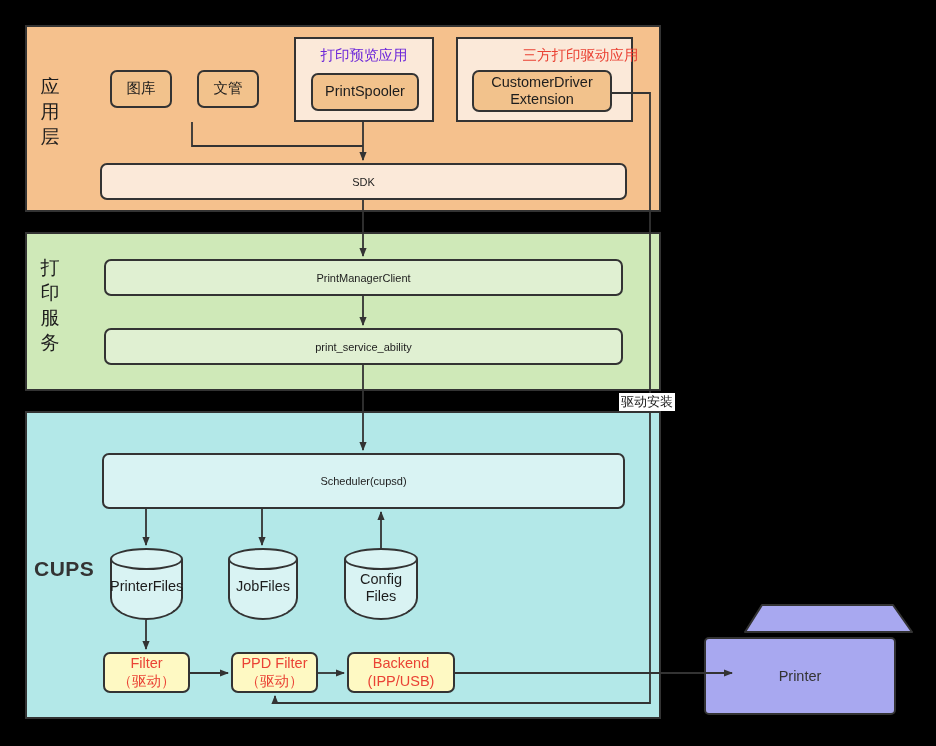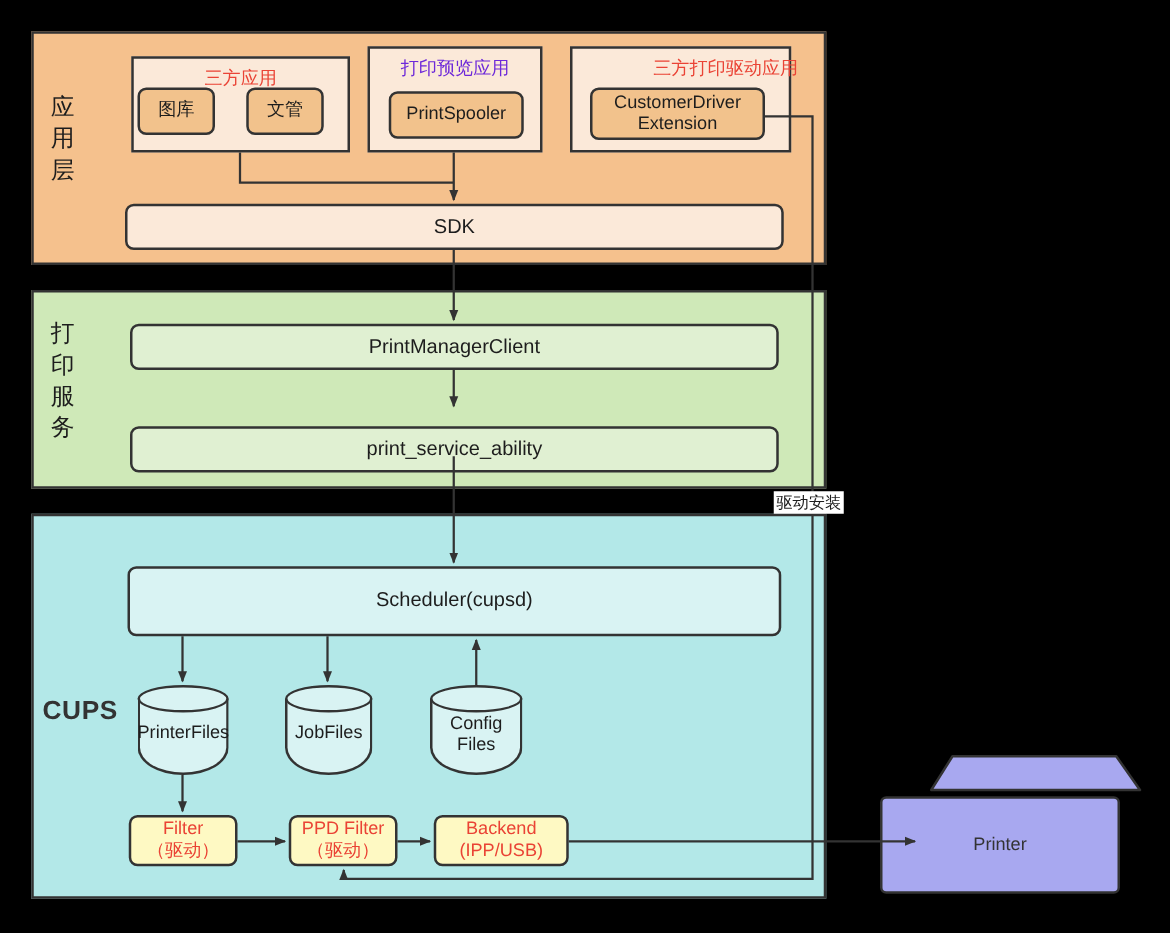--- a/index.html
+++ b/index.html
@@ -19,21 +19,21 @@
   .gbox{position:absolute;box-sizing:border-box;border:2px solid #333;background:#fbe9d9;}
   .gtitle{position:absolute;width:100%;text-align:center;font-size:14.5px;line-height:1;}
   .red{color:#ea4335;}
   .dark{color:#6d28d9;}
 
   .nodeo{position:absolute;box-sizing:border-box;border:2px solid #333;background:#f2c28c;
          border-radius:7px;display:flex;align-items:center;justify-content:center;
          font-size:14.5px;color:#1d1d1d;text-align:center;line-height:1.18;}
 
   .wide{position:absolute;box-sizing:border-box;border:2px solid #333;border-radius:7px;
-        display:flex;align-items:center;justify-content:center;font-size:16px;color:#1d1d1d;}
+        display:flex;align-items:center;justify-content:center;font-size:11px;color:#1d1d1d;}
   .wide.orange{background:#fbe9d9;}
   .wide.green{background:#e0f0d2;}
   .wide.cyan{background:#d9f3f3;}
 
   .cyl{position:absolute;}
   .cyl .cap{position:absolute;left:0;top:0;width:100%;height:22px;box-sizing:border-box;
             border:2px solid #333;border-radius:50%;background:#d9f3f3;z-index:3;}
   .cyl .body{position:absolute;left:0;top:11px;width:100%;box-sizing:border-box;
              border:2px solid #333;border-top:none;background:#d9f3f3;
              border-bottom-left-radius:50% 22px;border-bottom-right-radius:50% 22px;z-index:2;}
@@ -60,40 +60,37 @@
 <div id="stage">
 
   <div class="layer" id="app-layer"></div>
   <div class="layer" id="svc-layer"></div>
   <div class="layer" id="cups-layer"></div>
 
   <div class="vlabel" id="app-label">应<br>用<br>层</div>
   <div class="vlabel" id="svc-label">打<br>印<br>服<br>务</div>
   <div id="cups-label">CUPS</div>
 
-  <div class="gbox" id="g0" style="left:105px;top:45px;width:175px;height:77px;">
-    <div class="gtitle red" style="top:9px;">三方应用</div>
-  </div>
   <div class="nodeo" style="left:110px;top:70px;width:62px;height:38px;">图库</div>
   <div class="nodeo" style="left:197px;top:70px;width:62px;height:38px;">文管</div>
 
   <div class="gbox" id="g1" style="left:294px;top:37px;width:140px;height:85px;">
     <div class="gtitle dark" style="top:9px;">打印预览应用</div>
   </div>
   <div class="nodeo" style="left:311px;top:73px;width:108px;height:38px;">PrintSpooler</div>
 
   <div class="gbox" id="g2" style="left:456px;top:37px;width:177px;height:85px;">
     <div class="gtitle red" style="top:9px;padding-left:36px;">三方打印驱动应用</div>
   </div>
   <div class="nodeo" id="cde" style="left:472px;top:70px;width:140px;height:42px;">CustomerDriver<br>Extension</div>
 
   <div class="wide orange" style="left:100px;top:163px;width:527px;height:37px;">SDK</div>
 
   <div class="wide green" style="left:104px;top:259px;width:519px;height:37px;">PrintManagerClient</div>
-  <div class="wide green" style="left:104px;top:328px;width:519px;height:37px;margin-top:13px;">print_service_ability</div>
+  <div class="wide green" style="left:104px;top:328px;width:519px;height:37px;">print_service_ability</div>
 
   <div class="wide cyan" style="left:102px;top:453px;width:523px;height:56px;">Scheduler(cupsd)</div>
 
   <div class="cyl" style="left:110px;top:548px;width:73px;height:72px;">
     <div class="body" style="height:61px;"></div>
     <div class="cap"></div>
     <div class="txt" style="top:30px;">PrinterFiles</div>
   </div>
 
   <div class="cyl" style="left:228px;top:548px;width:70px;height:72px;">

